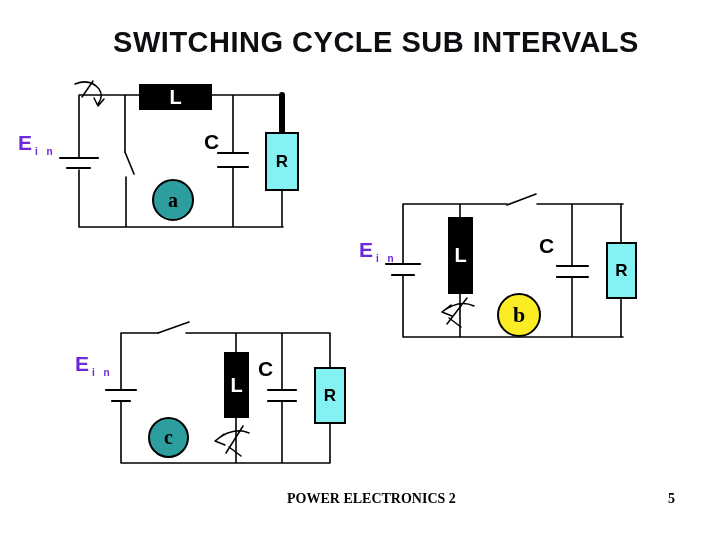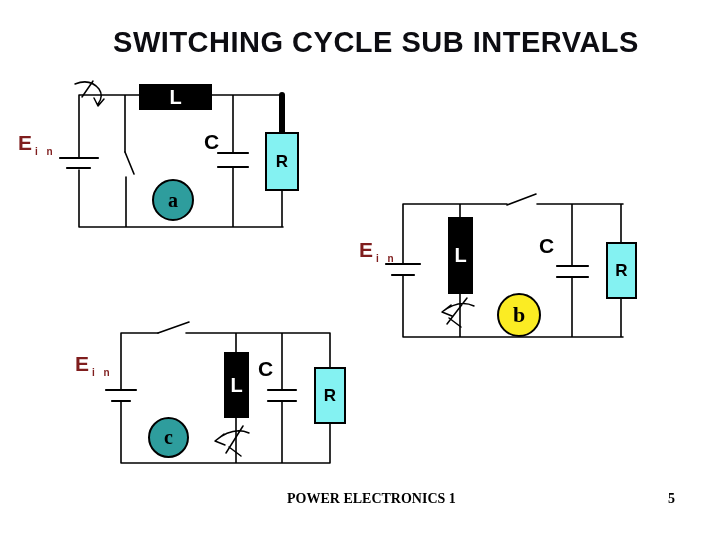--- a/index.html
+++ b/index.html
@@ -3,21 +3,21 @@
 <meta charset="utf-8">
 <style>
   html,body{margin:0;padding:0;background:#fff;}
   #slide{position:relative;width:720px;height:540px;background:#ffffff;overflow:hidden;
          font-family:"Liberation Sans",sans-serif;}
   #wiring{position:absolute;left:0;top:0;width:720px;height:540px;}
 
   .title{position:absolute;top:26px;left:0;width:752px;text-align:center;
          font-size:29px;font-weight:bold;color:#0d0d12;letter-spacing:0.5px;}
 
-  .ein{position:absolute;white-space:nowrap;color:#7f1d1d;}
+  .ein{position:absolute;white-space:nowrap;color:#6d28d9;}
   .ein .e{font-size:21px;font-weight:bold;}
   .ein .esub{font-size:10px;font-weight:bold;letter-spacing:3px;margin-left:3px;
              position:relative;top:5px;}
 
   .lbox{position:absolute;background:#000;color:#fff;display:flex;
         align-items:center;justify-content:center;font-size:20px;font-weight:bold;}
   .rbox{position:absolute;background:#84f2f2;border:2px solid #000;color:#000;
         display:flex;align-items:center;justify-content:center;font-size:17px;font-weight:bold;}
   .clabel{position:absolute;font-size:21px;font-weight:bold;color:#000;}
 
@@ -91,15 +91,15 @@
   <div class="badge yellow" style="left:497px;top:293px;width:40px;height:40px;font-size:22px;">b</div>
 
   <div class="ein" style="left:75px;top:352px;">
     <span class="e">E</span><span class="esub">i n</span>
   </div>
   <div class="lbox" style="left:224px;top:352px;width:25px;height:66px;">L</div>
   <div class="clabel" style="left:258px;top:357px;">C</div>
   <div class="rbox" style="left:314px;top:367px;width:28px;height:53px;">R</div>
   <div class="badge teal" style="left:148px;top:417px;width:37px;height:37px;">c</div>
 
-  <div class="footer course">POWER ELECTRONICS 1</div>
+  <div class="footer course">POWER ELECTRONICS 2</div>
   <div class="footer page">5</div>
 </div>
 
 </body></html>

